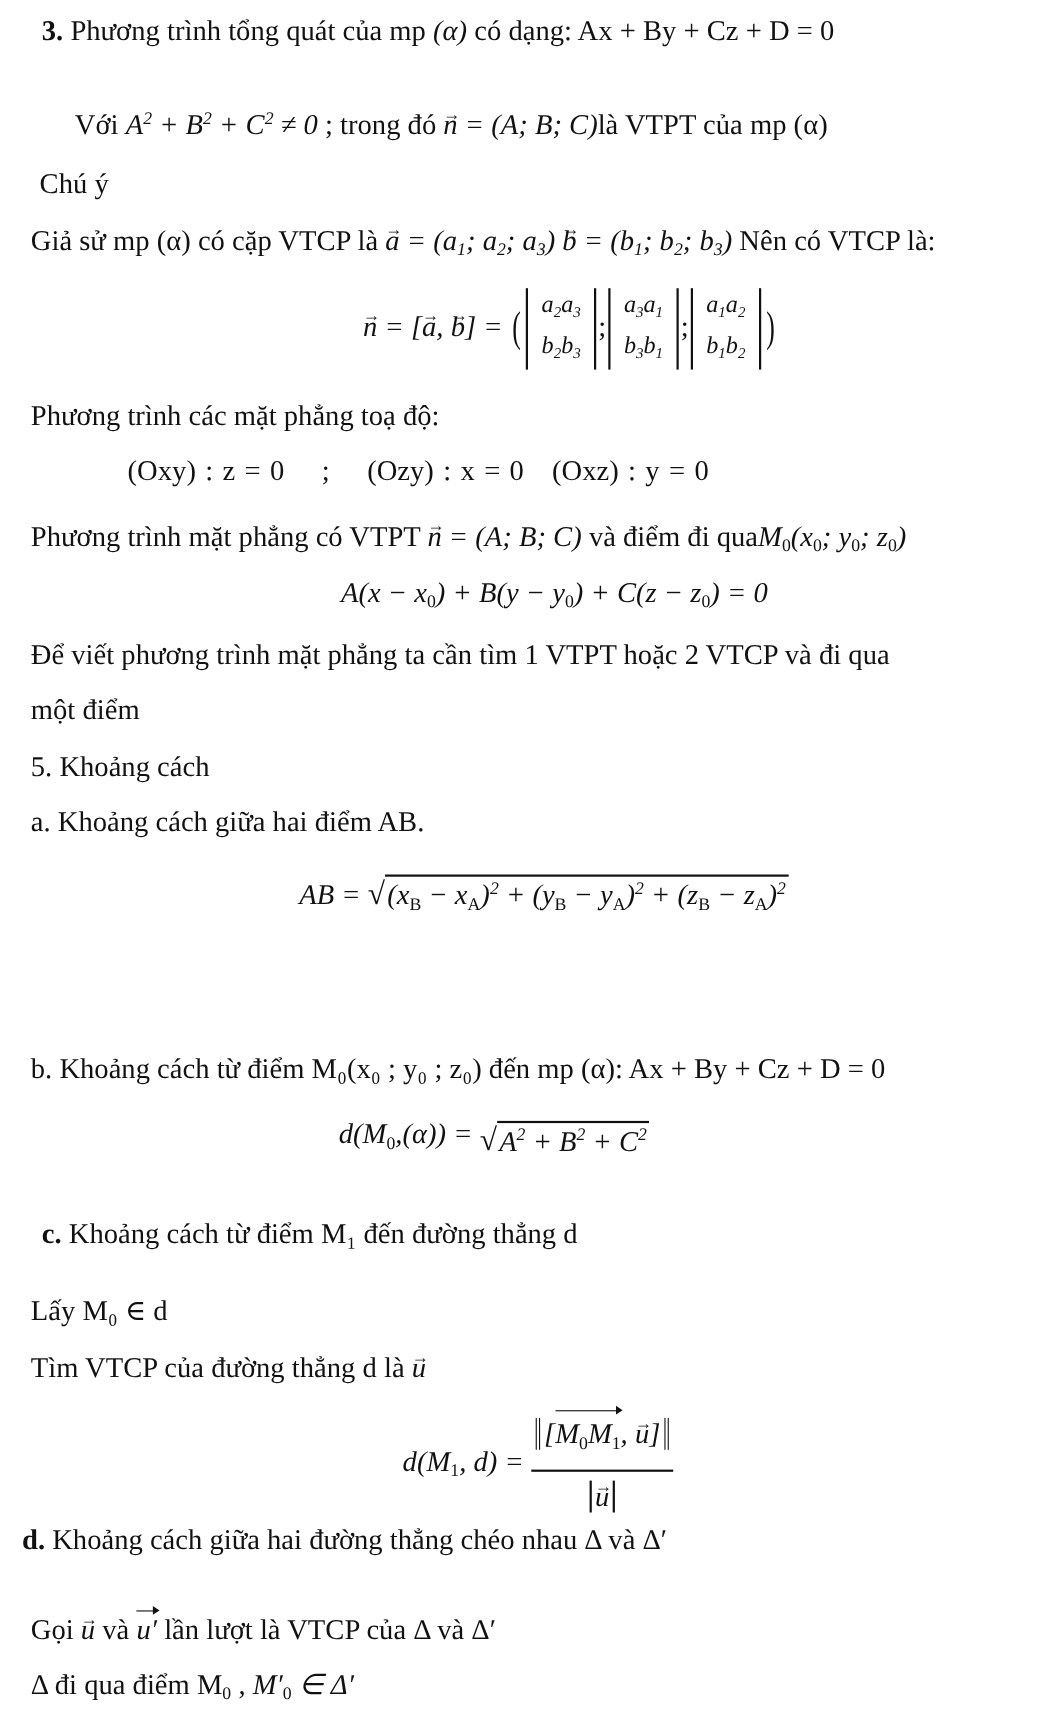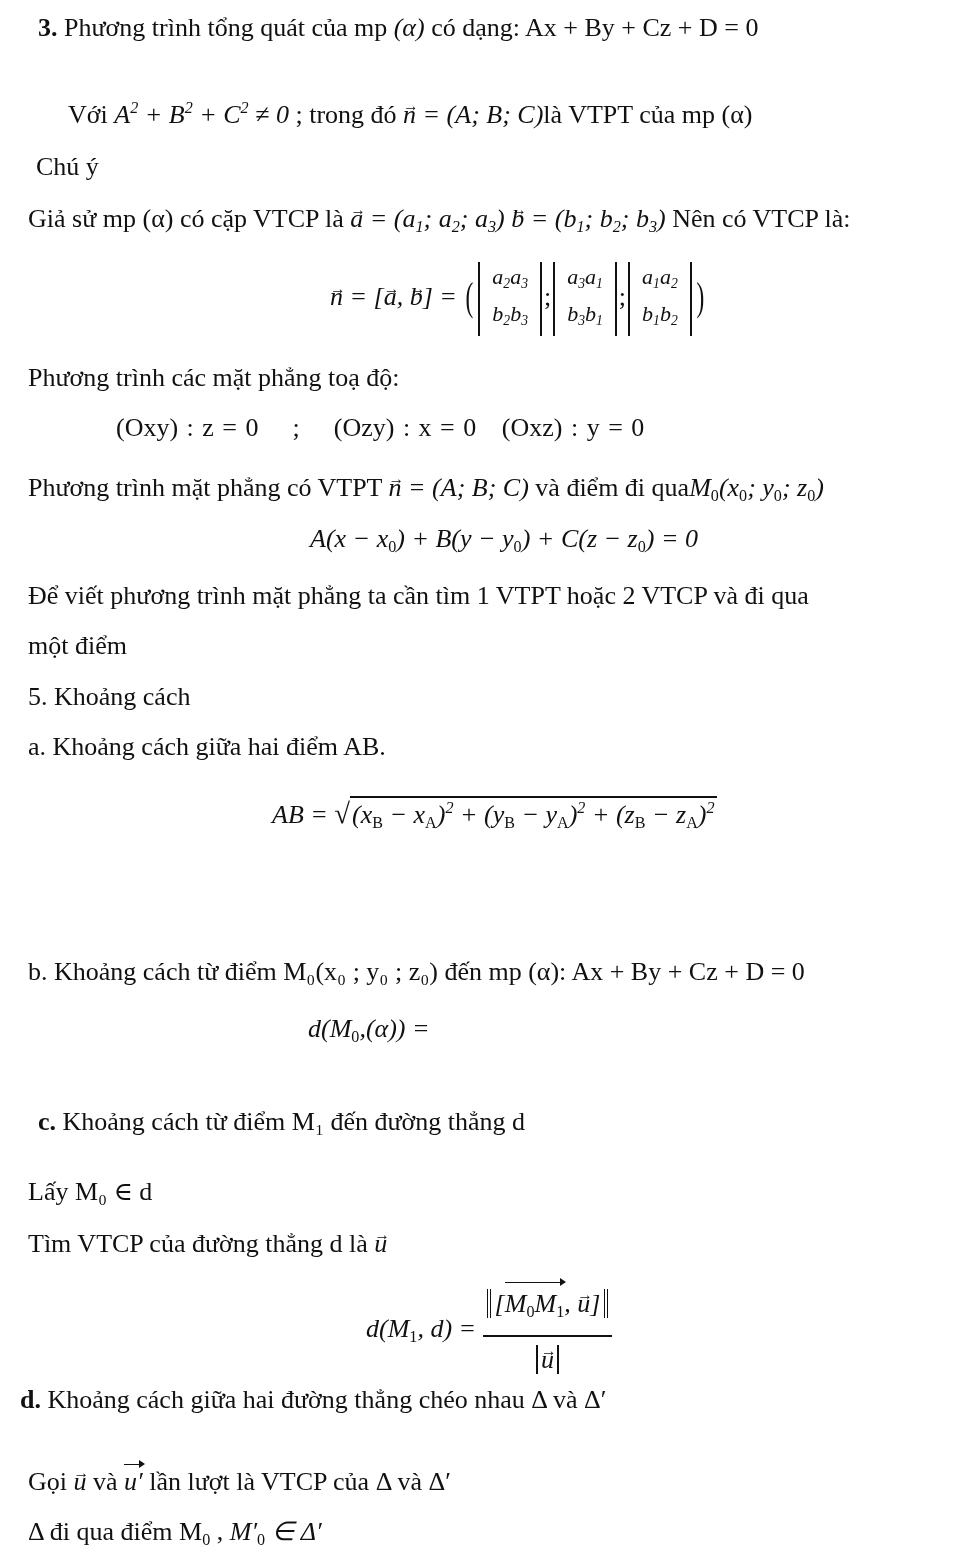--- a/index.html
+++ b/index.html
@@ -100,20 +100,21 @@
 
 <div class="line" style="left:28px; top:681px;">5. Khoảng cách</div>
 <div class="line" style="left:28px; top:731px;">a. Khoảng cách giữa hai điểm AB.</div>
 <div class="line m" style="left:272px; top:792px;">
   AB = <span class="sqrtsign">√</span><span class="sqrt"><span class="rad">(x<span class="sub">B</span> − x<span class="sub">A</span>)<span class="sup">2</span> + (y<span class="sub">B</span> − y<span class="sub">A</span>)<span class="sup">2</span> + (z<span class="sub">B</span> − z<span class="sub">A</span>)<span class="sup">2</span></span></span>
 </div>
 
 <div class="line" style="left:28px; top:956px;">b. Khoảng cách từ điểm M₀(x₀ ; y₀ ; z₀) đến mp (α): Ax + By + Cz + D = 0</div>
 <div class="line m" style="left:308px; top:1010px; line-height:38px;">
   d(M<span class="sub">0</span>,(α)) = <span class="frac">
+      <span class="den"><span class="sqrtsign">√</span><span class="sqrt"><span class="rad">A<span class="sup">2</span> + B<span class="sup">2</span> + C<span class="sup">2</span></span></span></span>
     </span>
 </div>
 
 <div class="line" style="left:38px; top:1106px;">
   <span class="b">c.</span>
   <span>Khoảng cách từ điểm M₁ đến đường thẳng d</span>
 </div>
 <div class="line" style="left:28px; top:1176px;">Lấy M₀ ∈ d</div>
 <div class="line" style="left:28px; top:1228px;">Tìm VTCP của đường thẳng d là <span class="m vec">u</span></div>
 <div class="line m" style="left:366px; top:1282px; line-height:40px;">

